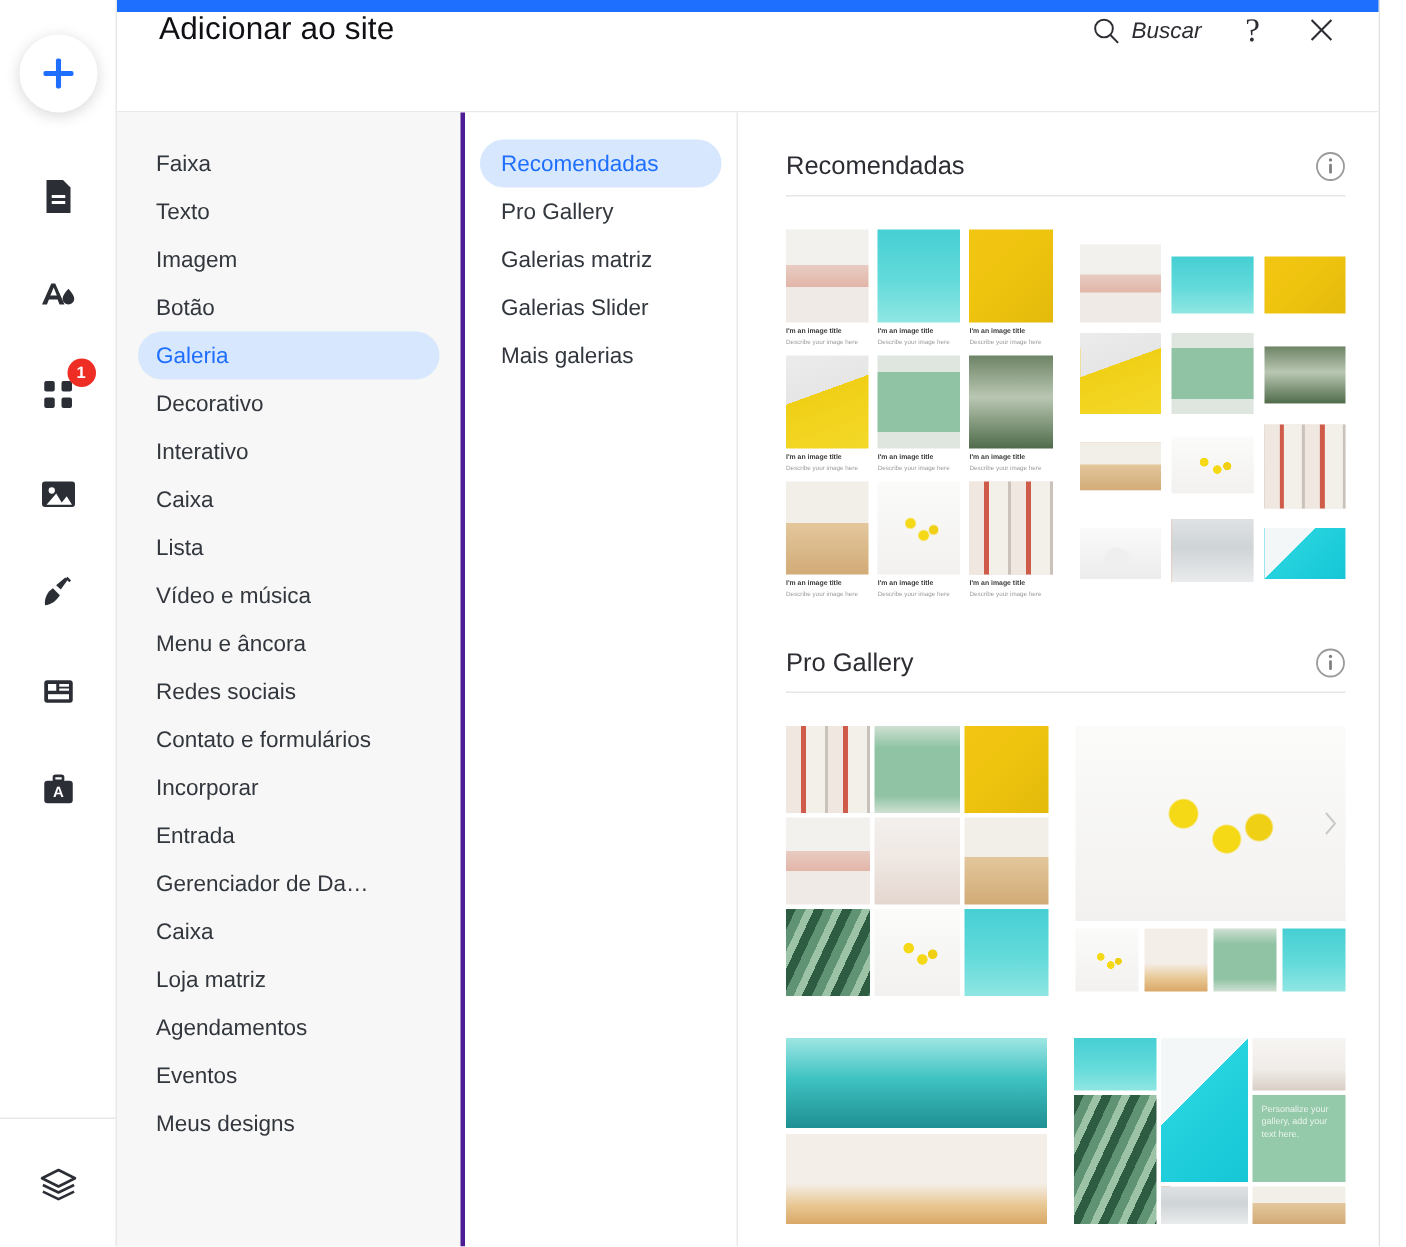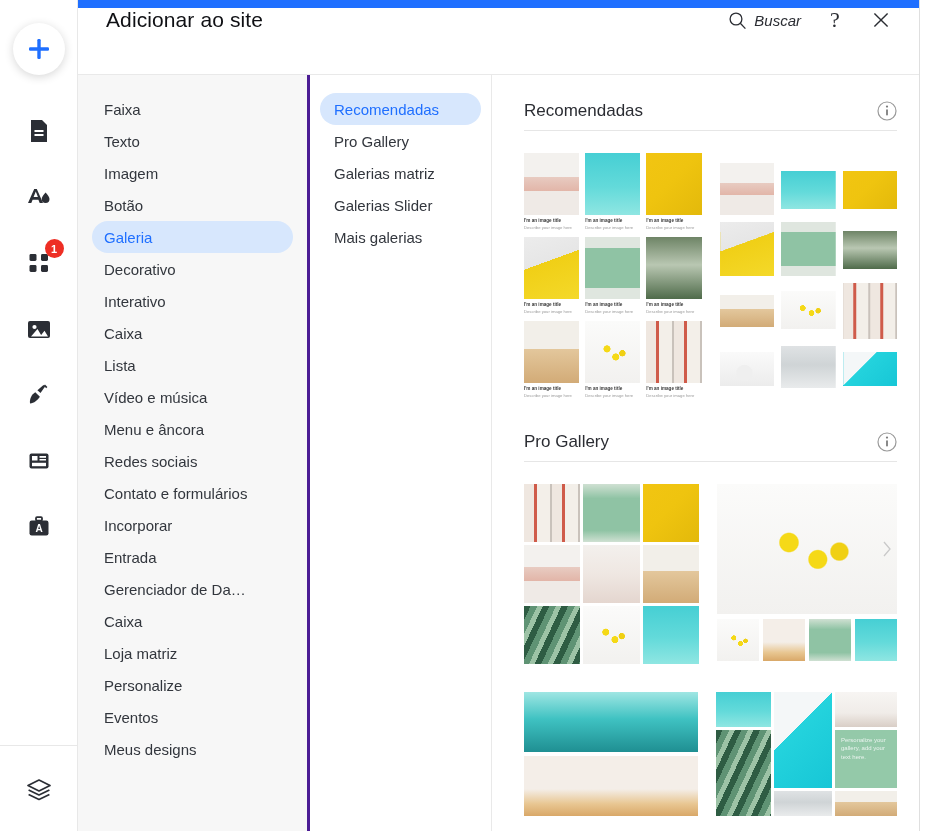--- a/index.html
+++ b/index.html
@@ -317,21 +317,21 @@
           <div class="cat-item">
             <span>Gerenciador de Da…</span>
           </div>
           <div class="cat-item">
             <span>Caixa</span>
           </div>
           <div class="cat-item">
             <span>Loja matriz</span>
           </div>
           <div class="cat-item">
-            <span>Personalize</span>
+            <span>Agendamentos</span>
           </div>
           <div class="cat-item">
             <span>Eventos</span>
           </div>
           <div class="cat-item">
             <span>Meus designs</span>
           </div>
         </div>
 
       <div class="sub-col" id="sub-col">

